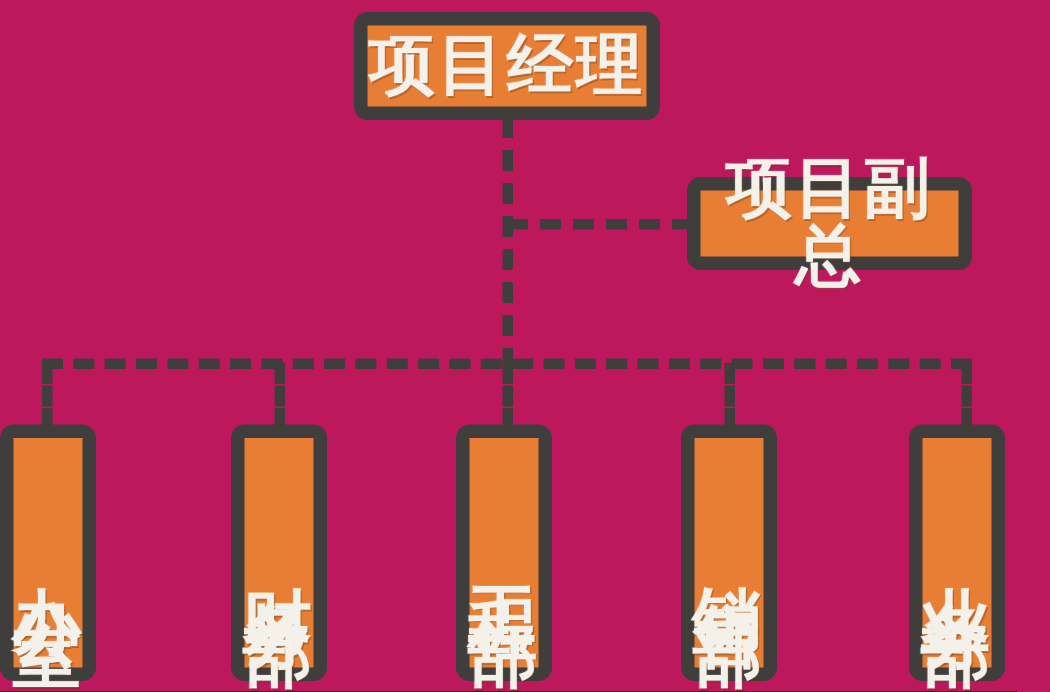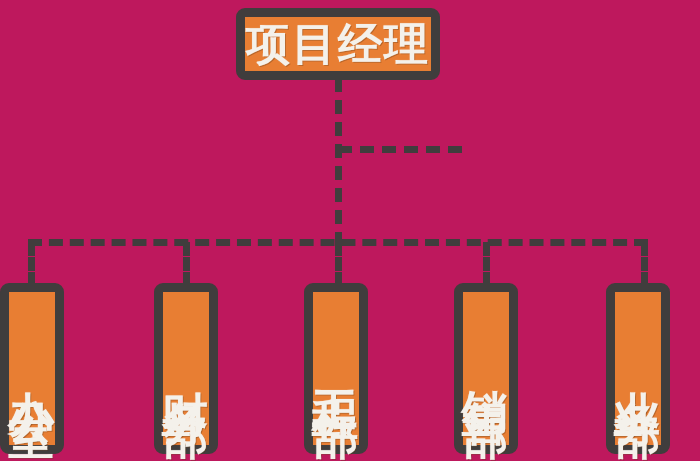--- a/index.html
+++ b/index.html
@@ -107,20 +107,23 @@
   <div class="conn conn-v" id="drop-office"></div>
   <div class="conn conn-v" id="drop-finance"></div>
   <div class="conn conn-v" id="drop-engineering"></div>
   <div class="conn conn-v" id="drop-sales"></div>
   <div class="conn conn-v" id="drop-business"></div>
 
   <div class="node node-h" id="node-manager">
     <span class="node-label">项目经理</span>
   </div>
 
+  <div class="node node-h" id="node-deputy">
+    <span class="node-label">项目副总</span>
+  </div>
 
   <div class="node node-v" id="node-office">
     <span class="node-label">办公室</span>
   </div>
 
   <div class="node node-v" id="node-finance">
     <span class="node-label">财务部</span>
   </div>
 
   <div class="node node-v" id="node-engineering">

